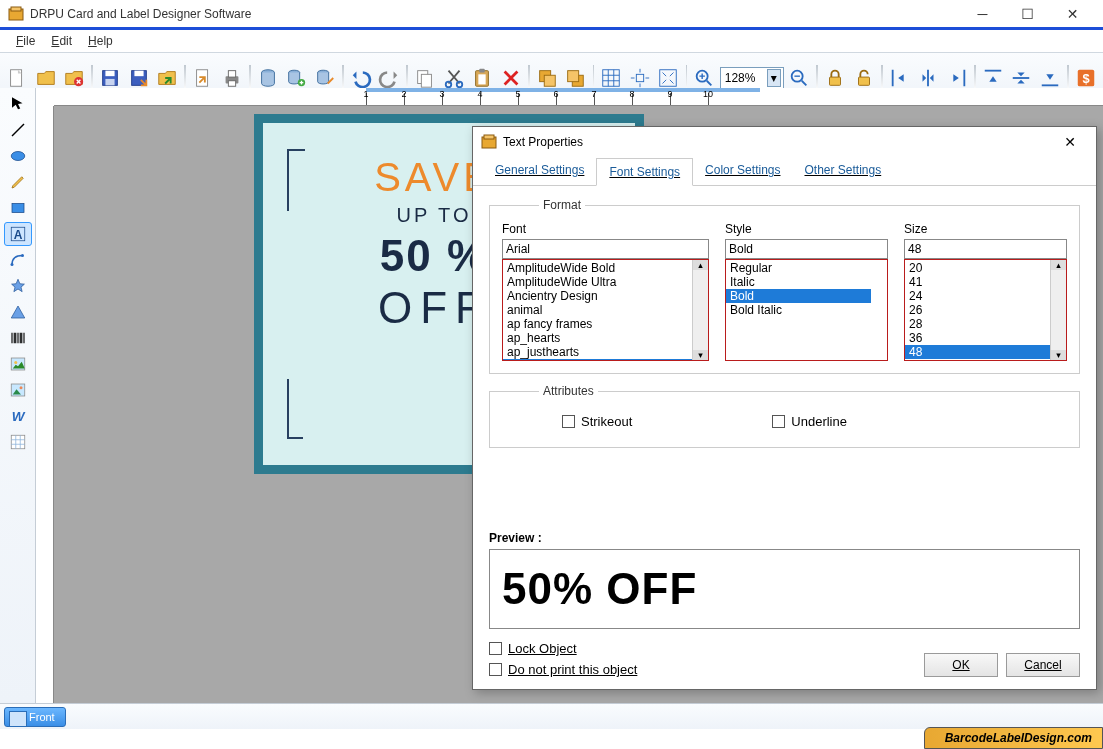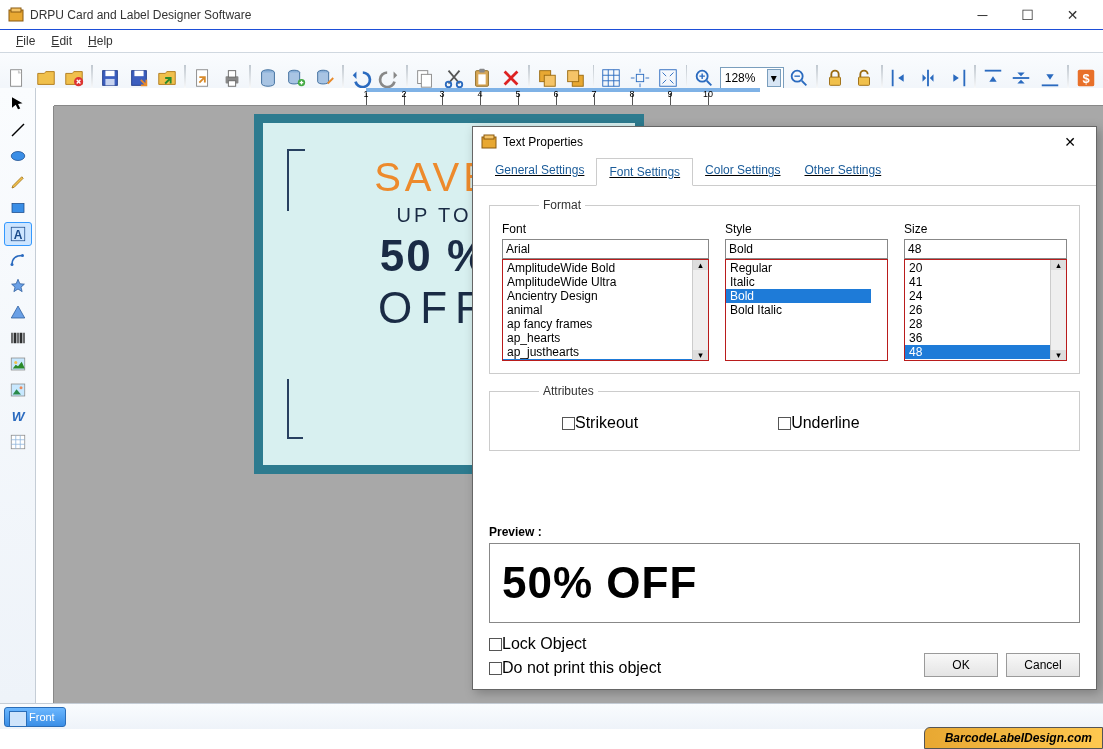--- a/index.html
+++ b/index.html
@@ -1,19 +1,19 @@
 <!DOCTYPE html>
 <html><head>
 <meta charset="utf-8">
 <style>
 * { box-sizing: border-box; margin: 0; padding: 0; font-family: "Segoe UI", Tahoma, sans-serif; }
 body { background: #fff; width: 1103px; height: 749px; overflow: hidden; position: relative; }
 
 
-.titlebar { height: 30px; background: #fff; border-bottom: 1px solid #1d4ed8; display: flex; align-items: center; padding: 0 8px; }
+.titlebar { height: 30px; background: #fff; border-bottom: 3px solid #1d4ed8; display: flex; align-items: center; padding: 0 8px; }
 .titlebar .icon { width: 16px; height: 16px; margin-right: 6px; }
 .titlebar .title { font-size: 12px; color: #333; flex: 1; }
 .titlebar .controls { display: flex; }
 .titlebar .controls div { width: 45px; height: 28px; display: flex; align-items: center; justify-content: center; font-size: 14px; color: #333; }
 
 
 .menubar { height: 22px; background: #fff; padding: 0 16px; display: flex; align-items: center; font-size: 12px; }
 .menubar span { margin-right: 16px; color: #333; }
 .menubar span u { text-decoration: underline; }
 
@@ -76,26 +76,26 @@
 .col label { font-size:12px; margin-bottom:3px;}
 .txt { border:1px solid #888; height:20px; font-size:12px; padding:0 3px; }
 .listbox { border:1px solid #b91c1c; height:102px; font-size:12px; overflow:hidden; position:relative;}
 .listbox .items { position:absolute; inset:0 16px 0 0; padding:1px 0;}
 .listbox .sb { position:absolute; right:0; top:0; bottom:0; width:16px; background:#efefef; border-left:1px solid #ccc;}
 .listbox .sb::before{content:'▴';position:absolute;top:0;left:0;right:0;text-align:center;font-size:9px;background:#ddd;}
 .listbox .sb::after{content:'▾';position:absolute;bottom:0;left:0;right:0;text-align:center;font-size:9px;background:#ddd;}
 .li { padding:0 4px; line-height:14px; white-space:nowrap;}
 .li.sel { background:#1e7bd8; color:#fff;}
 .attrs { display:flex; gap:140px; padding:6px 60px;}
-.chk { display:flex; align-items:center; font-size:16px; }
+.chk { display:flex; align-items:center; font-size:13px; gap:6px;}
 .chk .box { width:13px; height:13px; border:1px solid #555;}
 .preview-lbl { font-size:12px; font-weight:bold; margin:2px 0 4px 0;}
 .preview { border:1px solid #888; height:80px; display:flex; align-items:center; padding:0 12px;}
 .preview span { font-size:44px; font-weight:bold; letter-spacing:1px;}
-.dlg-bot { padding:4px 16px 12px 16px; display:flex; align-items:flex-start;}
+.dlg-bot { padding:4px 16px 12px 16px; display:flex; align-items:flex-start;text-decoration:underline;}
 .dlg-bot .left { flex:1; display:flex; flex-direction:column; gap:6px;}
 .btn { width:74px; height:24px; background:linear-gradient(#f8f8f8,#e4e4e4); border:1px solid #9a9a9a; font-size:12px; }
 .btns { display:flex; gap:8px; align-self:flex-end;}
 
 
 .ruler-h .ticks{position:absolute;inset:0;}
 .ruler-h .tick{position:absolute;bottom:0;width:1px;height:6px;background:#555;}
 .ruler-h .tick.maj{height:12px;}
 .ruler-h .lbl{position:absolute;bottom:6px;font-size:9px;transform:translateX(-50%);}
 .ruler-h .range{position:absolute;top:0;height:4px;background:#7fb2e6;}

